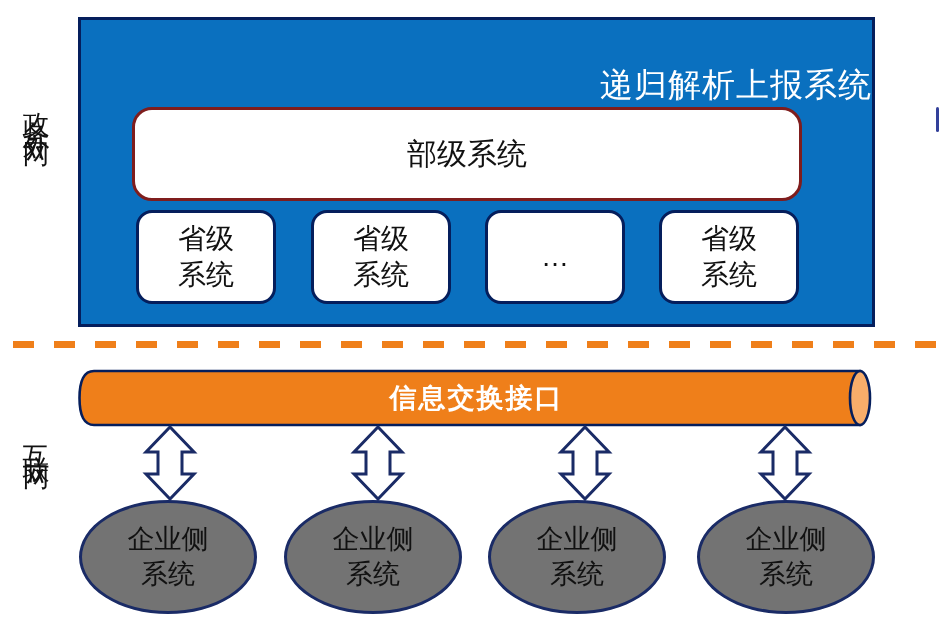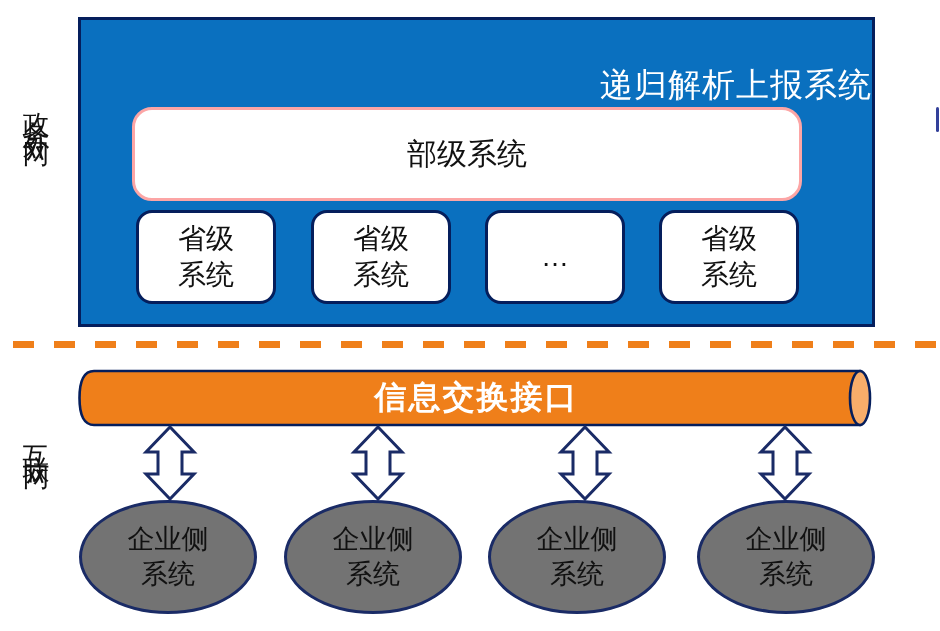--- a/index.html
+++ b/index.html
@@ -54,21 +54,21 @@
     margin-top: 25px;
   }
   .ministry-box {
     position: absolute;
     left: 51px;
     top: 87px;
     width: 670px;
     height: 94px;
     box-sizing: border-box;
     background: #ffffff;
-    border: 3px solid #fca5a5;
+    border: 3px solid #7f1d1d;
     border-radius: 20px;
     display: flex;
     align-items: center;
     justify-content: center;
     font-size: 30px;
     color: #111111;
   }
   .province-box {
     position: absolute;
     top: 190px;
@@ -113,21 +113,21 @@
   .cylinder-label {
     position: absolute;
     left: 0;
     top: 0;
     width: 100%;
     height: 100%;
     display: flex;
     align-items: center;
     justify-content: center;
     color: #ffffff;
-    font-size: 32px;
+    font-size: 27px;
     font-weight: bold;
     letter-spacing: 2px;
   }
 
   
   .double-arrow {
     position: absolute;
     top: 425px;
     width: 56px;
     height: 76px;

